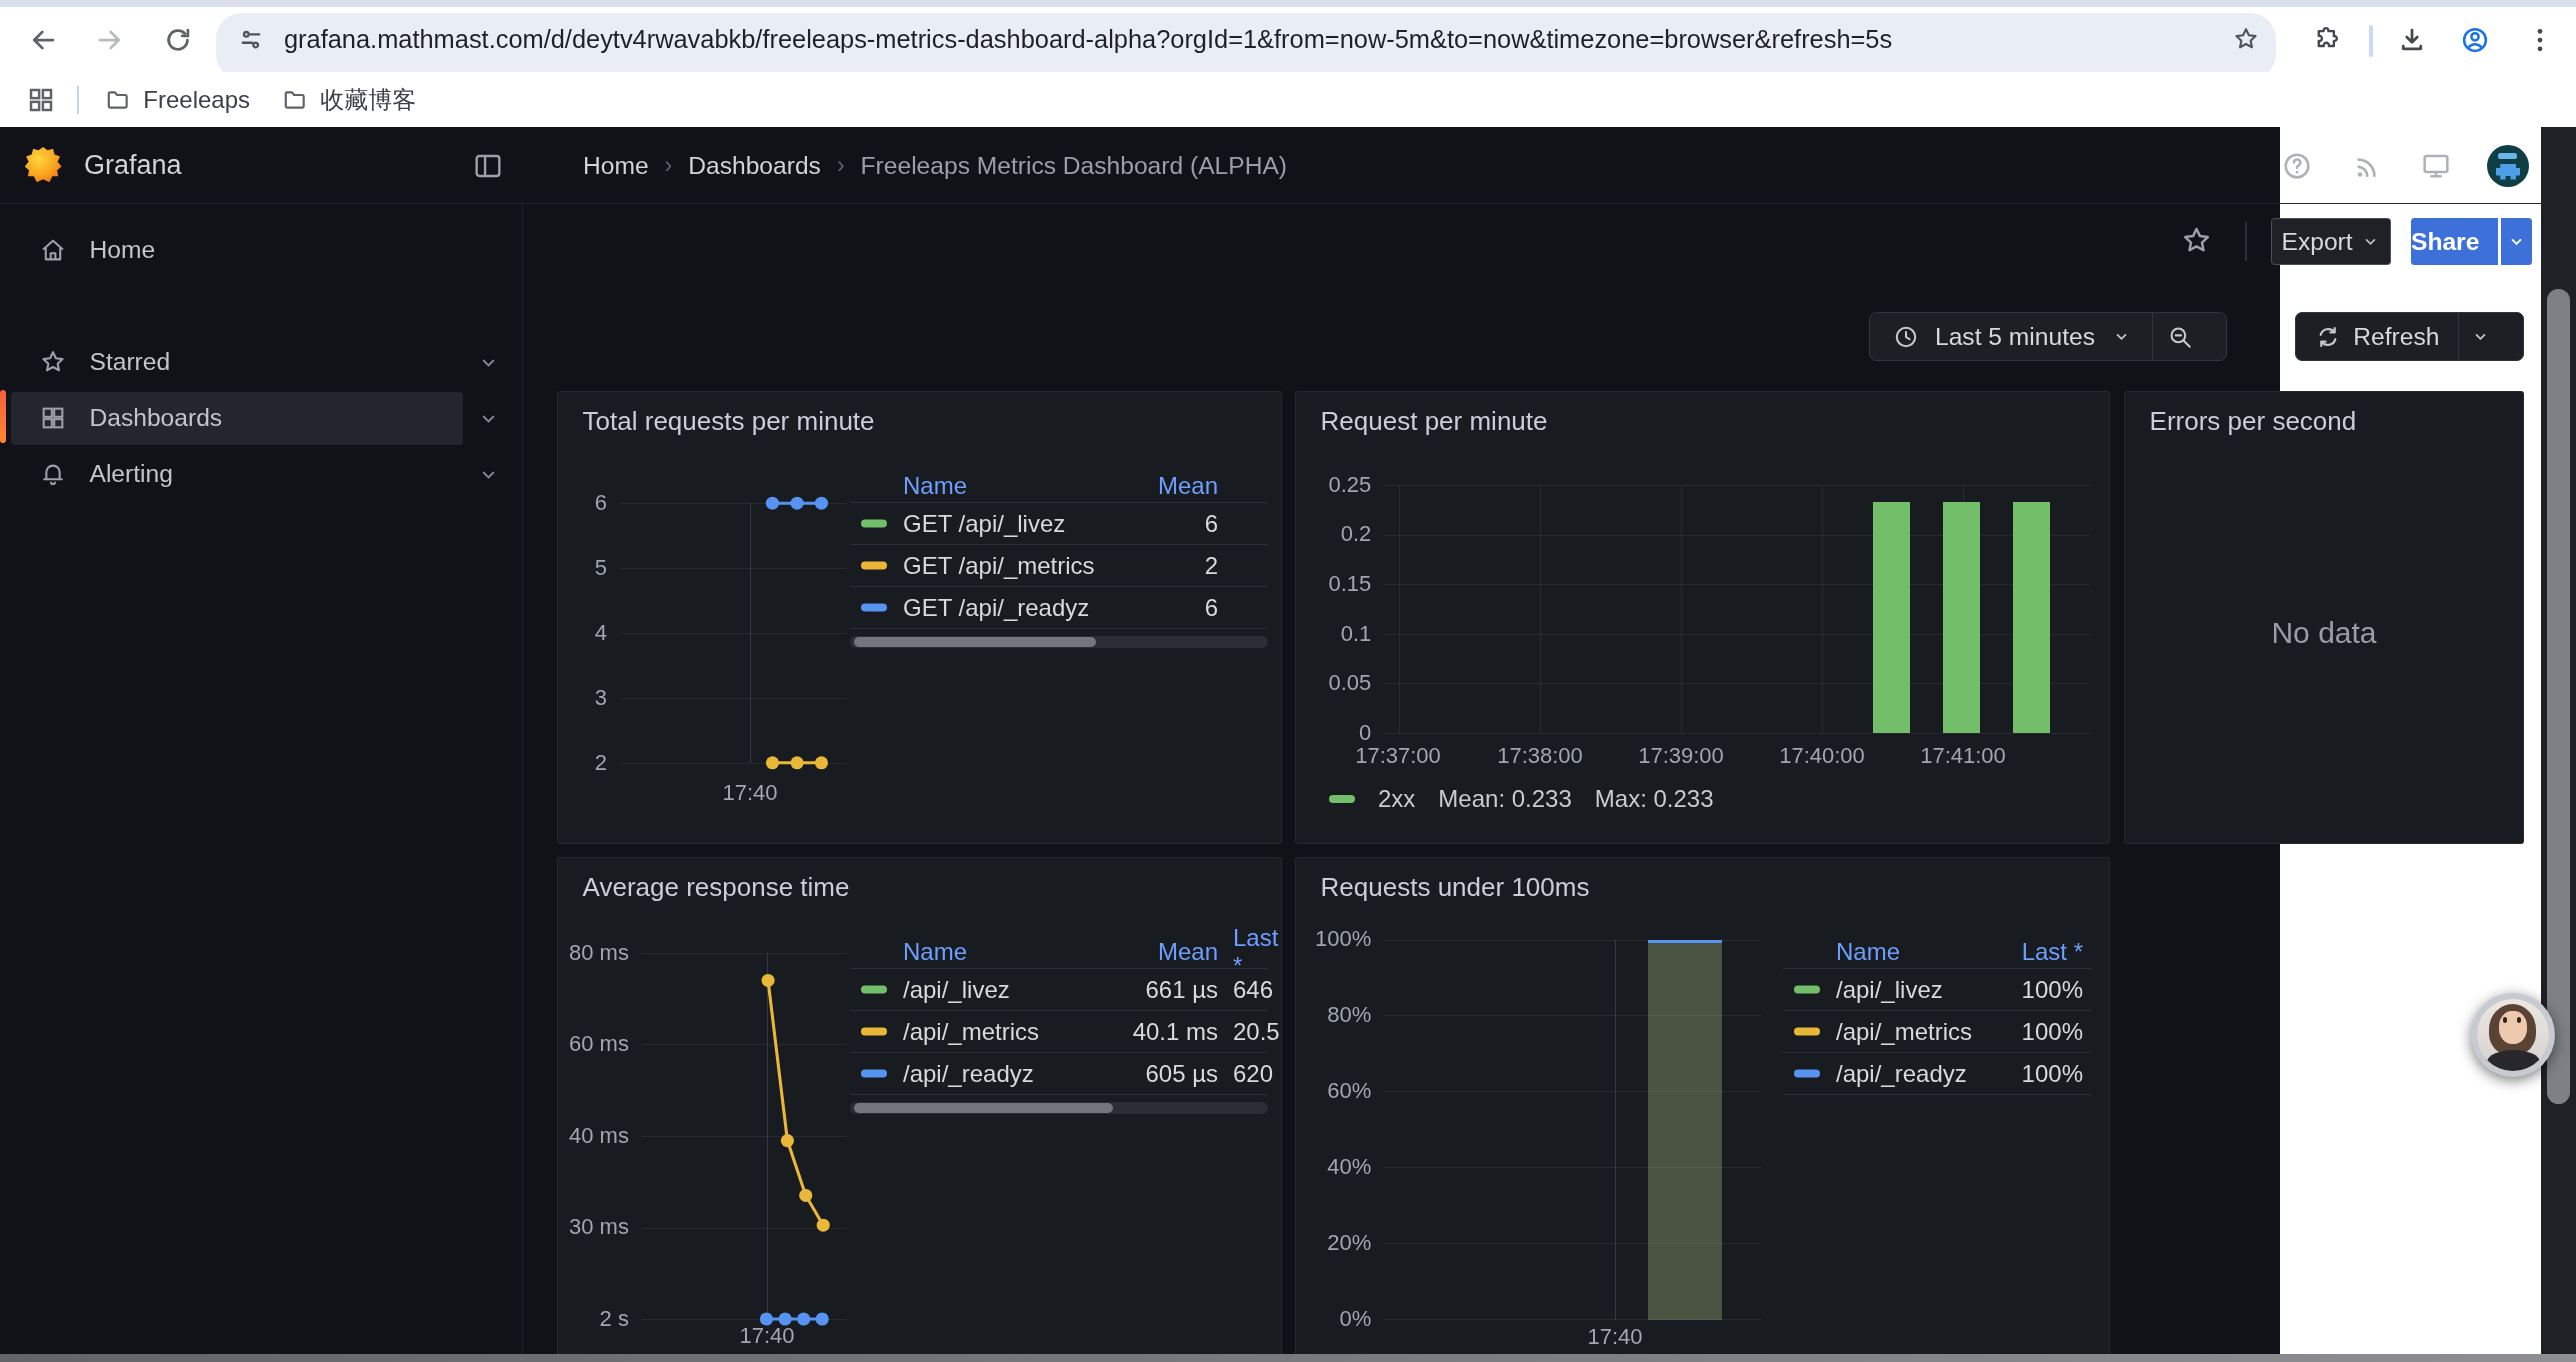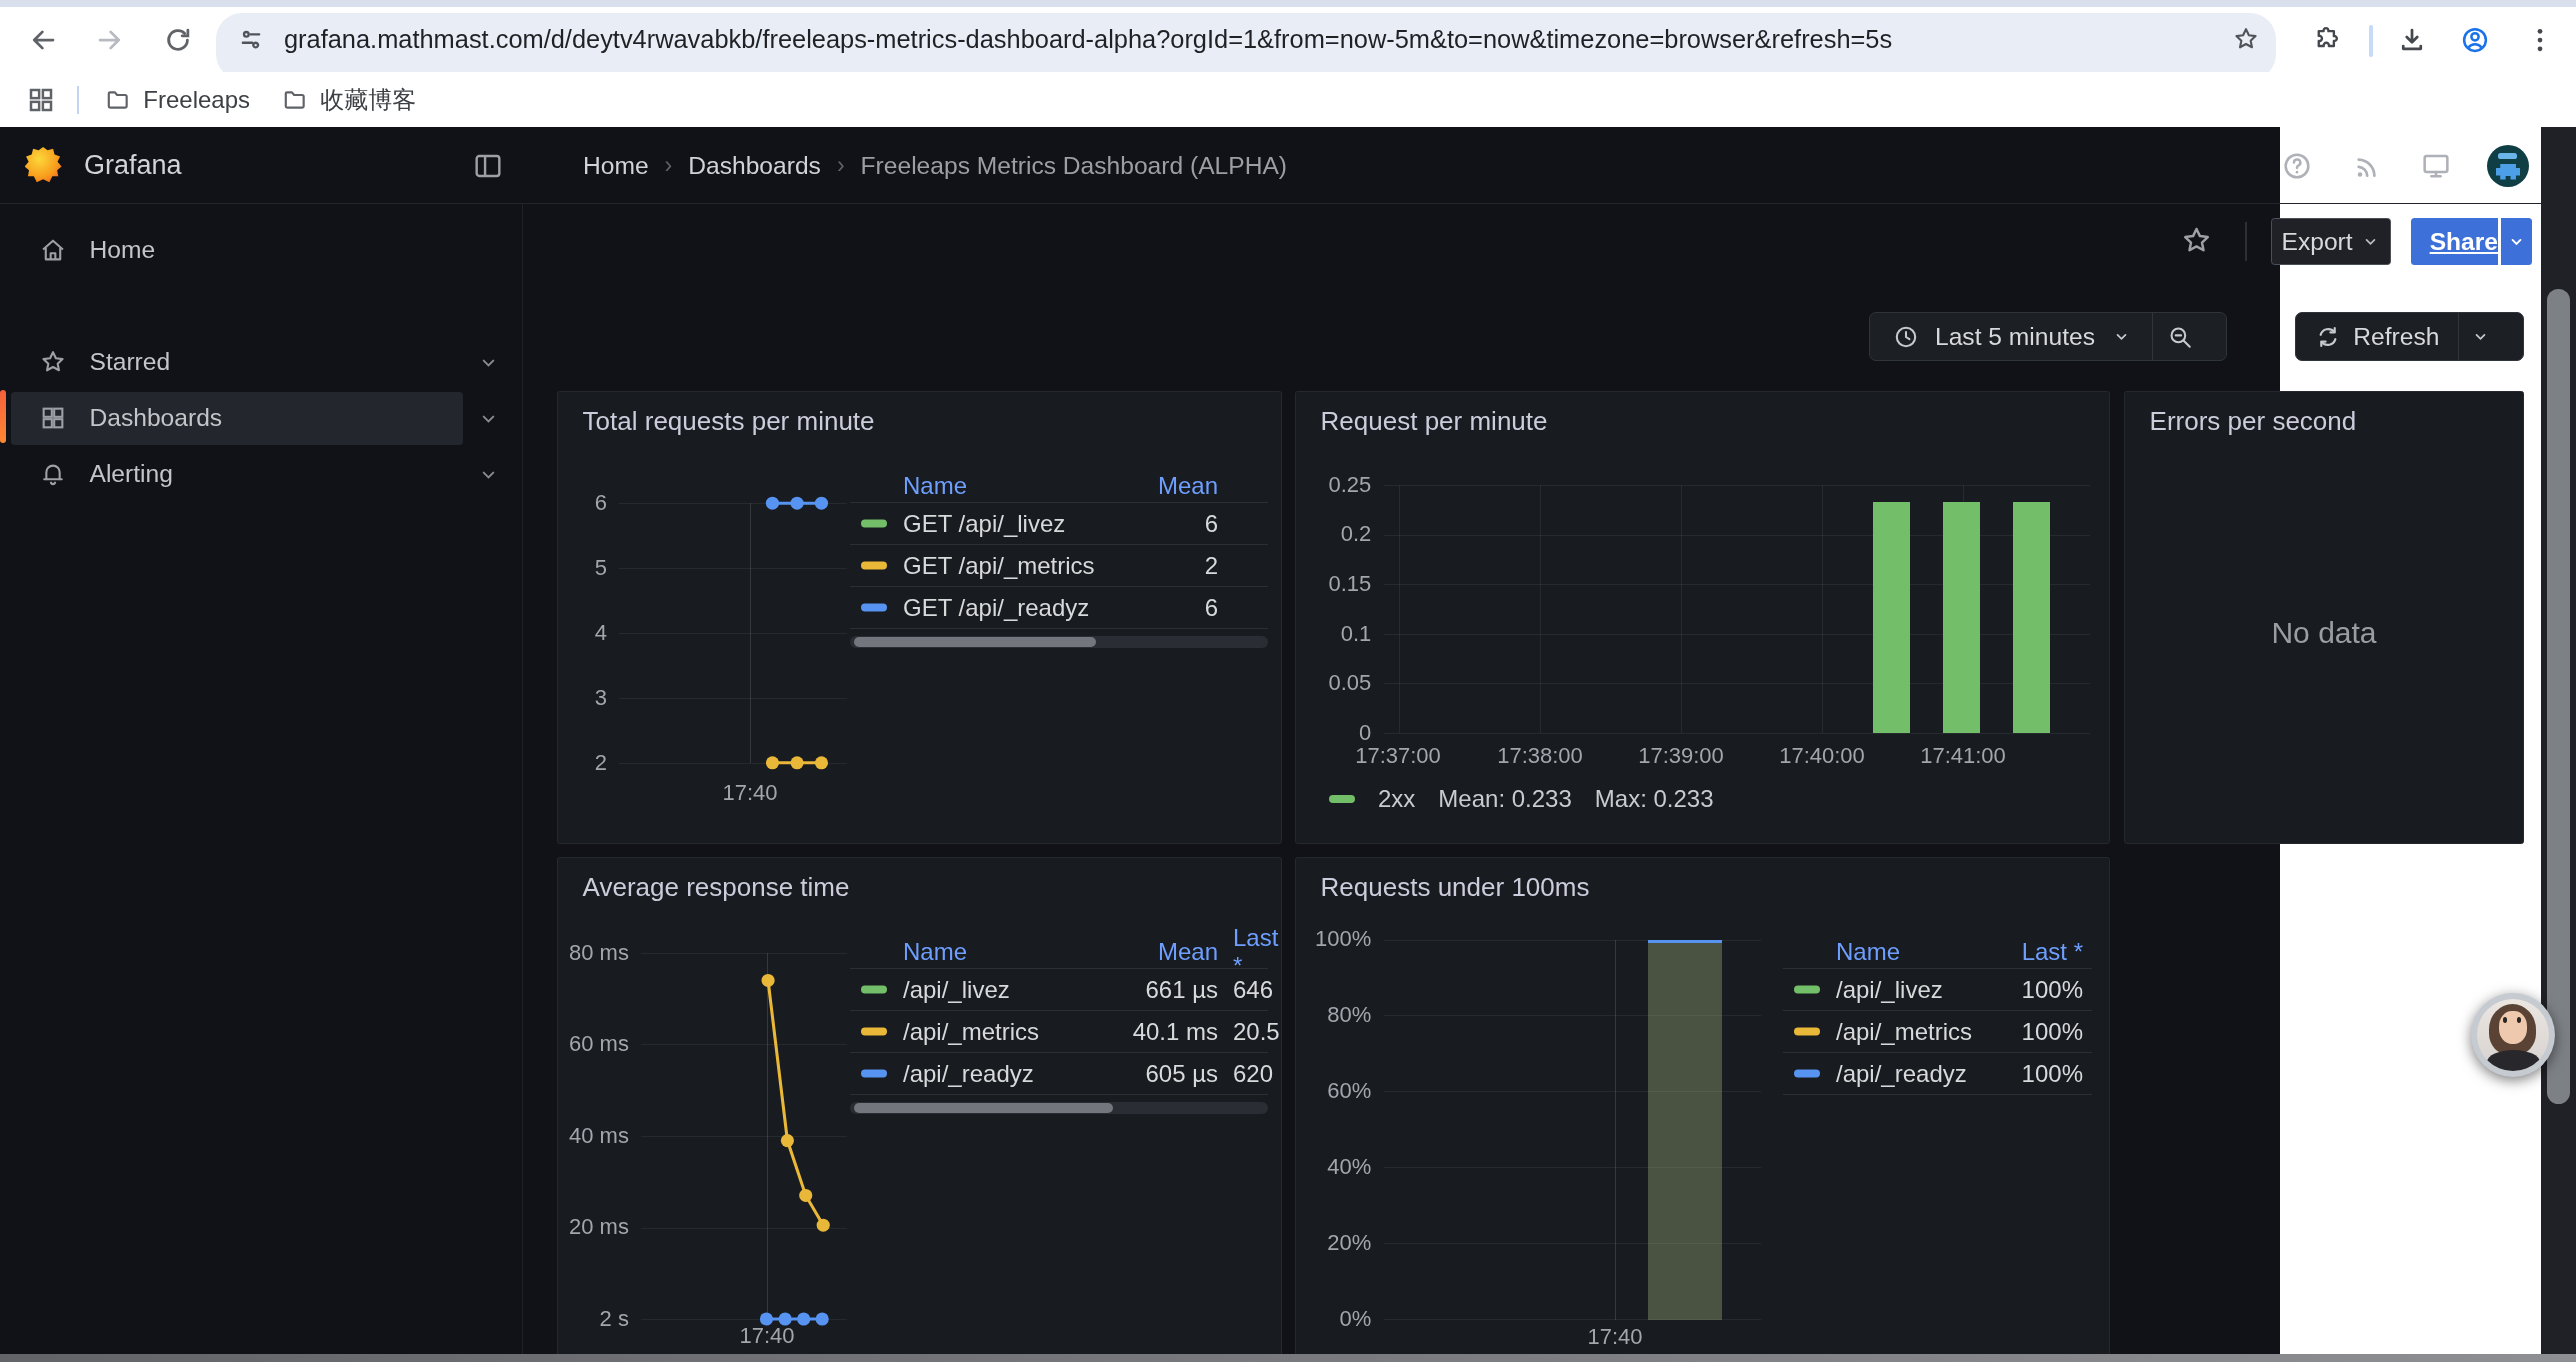--- a/index.html
+++ b/index.html
@@ -82,21 +82,21 @@
   .sb-label { margin-left:23px; font-size:24.6px; color:#c3c5c9; }
   .sb-chev { position:absolute; left:477px; top:16.7px; width:23px; height:23px; color:#878b92; }
   .sb-chev svg { width:23px; height:23px; }
 
   
   #star-btn { position:absolute; left:2180px; top:97px; width:33px; height:33px; color:#9da0a6; }
   #star-btn svg { width:33px; height:33px; }
   #hdr-div { position:absolute; left:2245px; top:95px; width:1.8px; height:39px; background:#2c2f35; }
   #btn-export { position:absolute; left:2271px; top:91px; width:120px; height:47px; border:0.9px solid #4b4f57; border-radius:3.5px; background:#1f2126; display:flex; align-items:center; justify-content:center; gap:8.8px; font-size:24.6px; color:#d8d9da; }
   #btn-export svg { width:19px; height:19px; color:#b9bcc1; }
-  #btn-share { position:absolute; left:2411px; top:91px; width:87px; height:47px; background:#3d71d9; border-radius:3.5px 0 0 3.5px; display:flex; align-items:center; justify-content:flex-end; font-size:24.6px; font-weight:600; color:#fff;text-decoration:underline; }
+  #btn-share { position:absolute; left:2411px; top:91px; width:87px; height:47px; background:#3d71d9; border-radius:3.5px 0 0 3.5px; display:flex; align-items:center; justify-content:flex-start; font-size:24.6px; font-weight:600; color:#fff; }
   #btn-share-caret { position:absolute; left:2501px; top:91px; width:31px; height:47px; background:#3d71d9; border-radius:0 3.5px 3.5px 0; display:flex; align-items:center; justify-content:center; color:#fff; }
   #btn-share-caret svg { width:19px; height:19px; }
 
   
   .tgroup { position:absolute; top:185px; height:49px; background:#1c1f24; border:0.9px solid #30343b; border-radius:7px; display:flex; align-items:center; }
   #tg1 { left:1869px; width:358px; }
   #tg2 { left:2295px; width:229px; }
   .tgroup .seg-div { width:0.9px; height:47px; background:#30343b; }
   .tico { width:26px; height:26px; color:#c7c9cd; }
   .tico svg { width:26px; height:26px; }
@@ -493,21 +493,21 @@
   </div>
   <div class="panel" id="p4">
     <div class="p-title">Average response time</div>
   <div class="hgrid" style="left: 83px; top: 95px; width: 206px;"></div>
       <div class="ytick" style="left: 0.9px; top: 82px;">80 ms</div>
       <div class="hgrid" style="left: 83px; top: 186px; width: 206px;"></div>
       <div class="ytick" style="left: 0.9px; top: 173px;">60 ms</div>
       <div class="hgrid" style="left: 83px; top: 278px; width: 206px;"></div>
       <div class="ytick" style="left: 0.9px; top: 265px;">40 ms</div>
       <div class="hgrid" style="left: 83px; top: 370px; width: 206px;"></div>
-      <div class="ytick" style="left: 0.9px; top: 356px;">20 ms</div>
+      <div class="ytick" style="left: 0.9px; top: 356px;">30 ms</div>
       <div class="hgrid" style="left: 83px; top: 461px; width: 206px;"></div>
       <div class="ytick" style="left: 0.9px; top: 448px;">2 s</div>
       <div class="vgrid" style="left: 209px; top: 95px; height: 366px;"></div>
       <div class="xtick" style="left: 139px; top: 465px;">17:40</div>
       <svg width="206" height="366" style="position: absolute; left: 83px; top: 95px; overflow: visible;" viewBox="0 0 235 418">
         <polyline points="144.995,31.349999999999998 167.08499999999998,214.225 188,276.925 207.975,310.8875" fill="none" stroke="#eab839" stroke-width="3.5"></polyline>
         <circle cx="144.995" cy="31.349999999999998" r="7.5" fill="#eab839"></circle>
         <circle cx="167.08499999999998" cy="214.225" r="7.5" fill="#eab839"></circle>
         <circle cx="188" cy="276.925" r="7.5" fill="#eab839"></circle>
         <circle cx="207.975" cy="310.8875" r="7.5" fill="#eab839"></circle>

